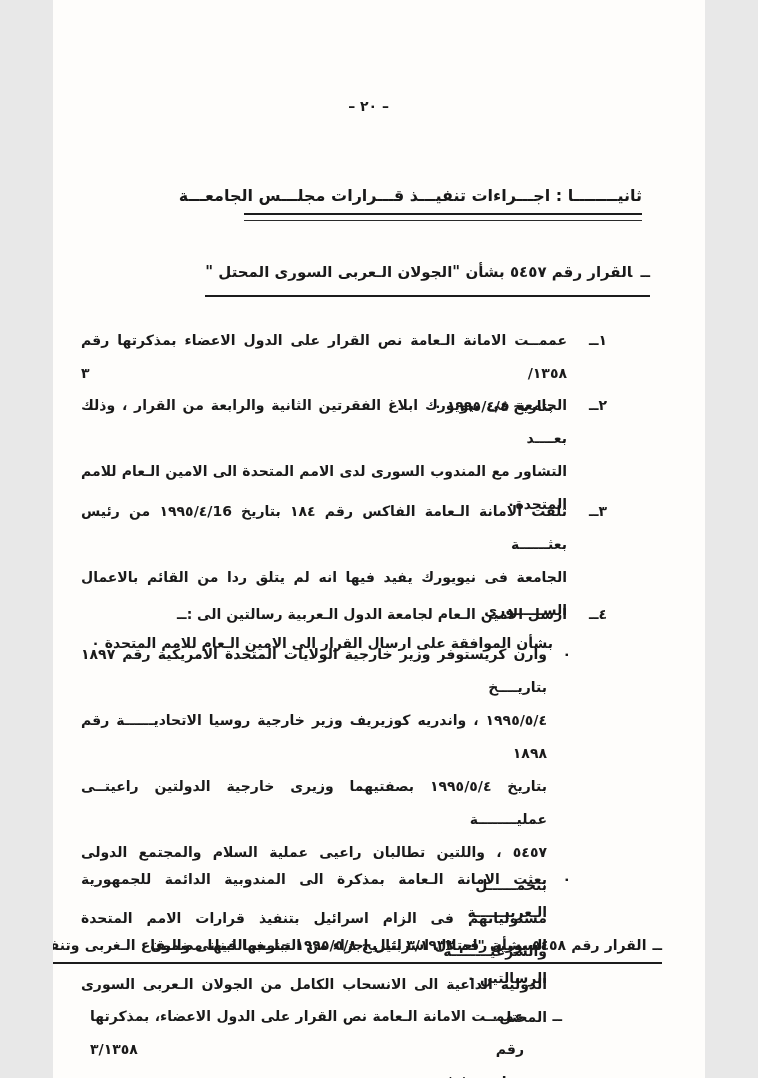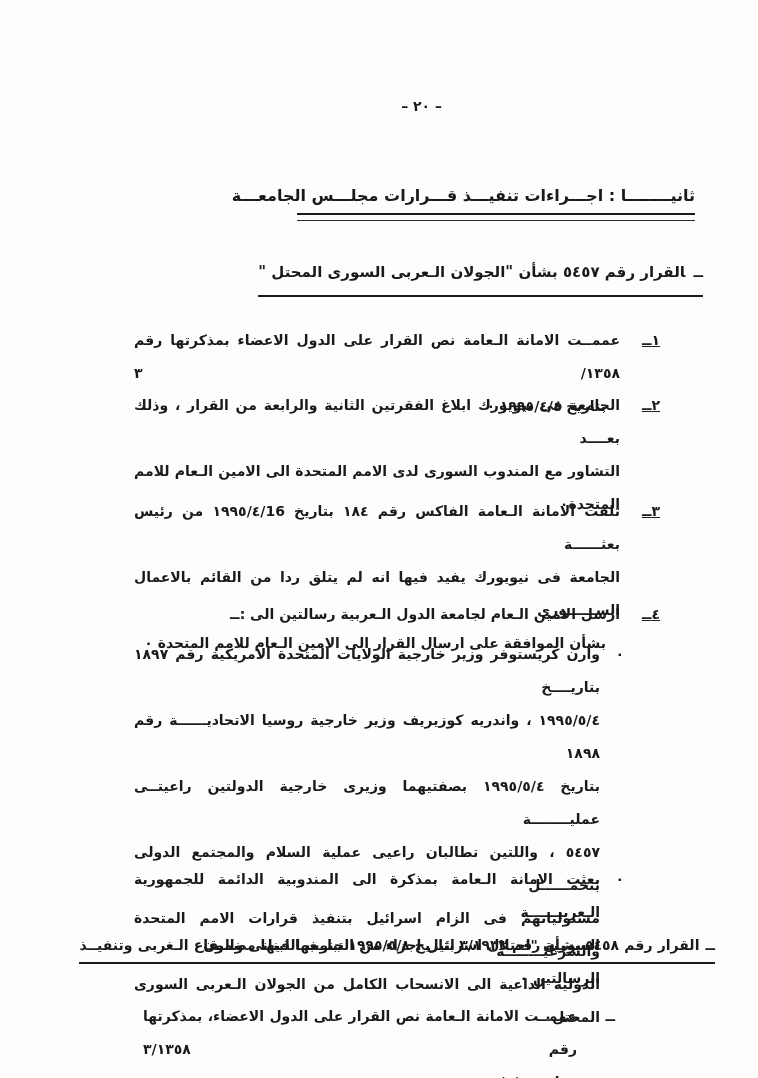--- a/index.html
+++ b/index.html
@@ -1,18 +1,18 @@
 <!DOCTYPE html>
 <html lang="ar" dir="rtl"><head>
 <meta charset="utf-8">
 <style>
   html,body{margin:0;padding:0;background:#e8e8e8;}
   .page{
     position:relative;
-    width:758px;height:1078px;
+    width:652px;height:1078px;
     margin:0 auto;
     background:#fefdfb;
     color:#1a1a1a;
     font-family:"DejaVu Sans", sans-serif;
     font-weight:700;
     direction:rtl;
     overflow:hidden;
   }
   .abs{position:absolute;}
   .pagenum{
@@ -40,21 +40,21 @@
   .res-title .marker{margin-left:8px;}
   .item{display:flex;align-items:flex-start;}
   .marker{flex:0 0 auto;font-size:14px;line-height:33px;}
   .lines{flex:0 0 auto;}
   .line{
     font-size:14px;line-height:33px;
     text-align:right;
   }
   .fill{text-align:justify;text-align-last:justify;}
   .i-item{right:98px;}
-  .i-item .marker{width:30px;text-decoration:underline;}
+  .i-item .marker{width:30px;}
   .i-item .lines{width:486px;margin-right:10px;}
   .b-item{right:134px;}
   .b-item .marker{width:12px;}
   .b-item .lines{width:466px;margin-right:12px;}
   .f-item{right:143px;}
   .f-item .marker{width:16px;}
   .f-item .lines{width:434px;margin-right:22px;}
   .indent1{padding-right:14px;}
   .indent2{padding-right:6px;}
   .res2-line1{

